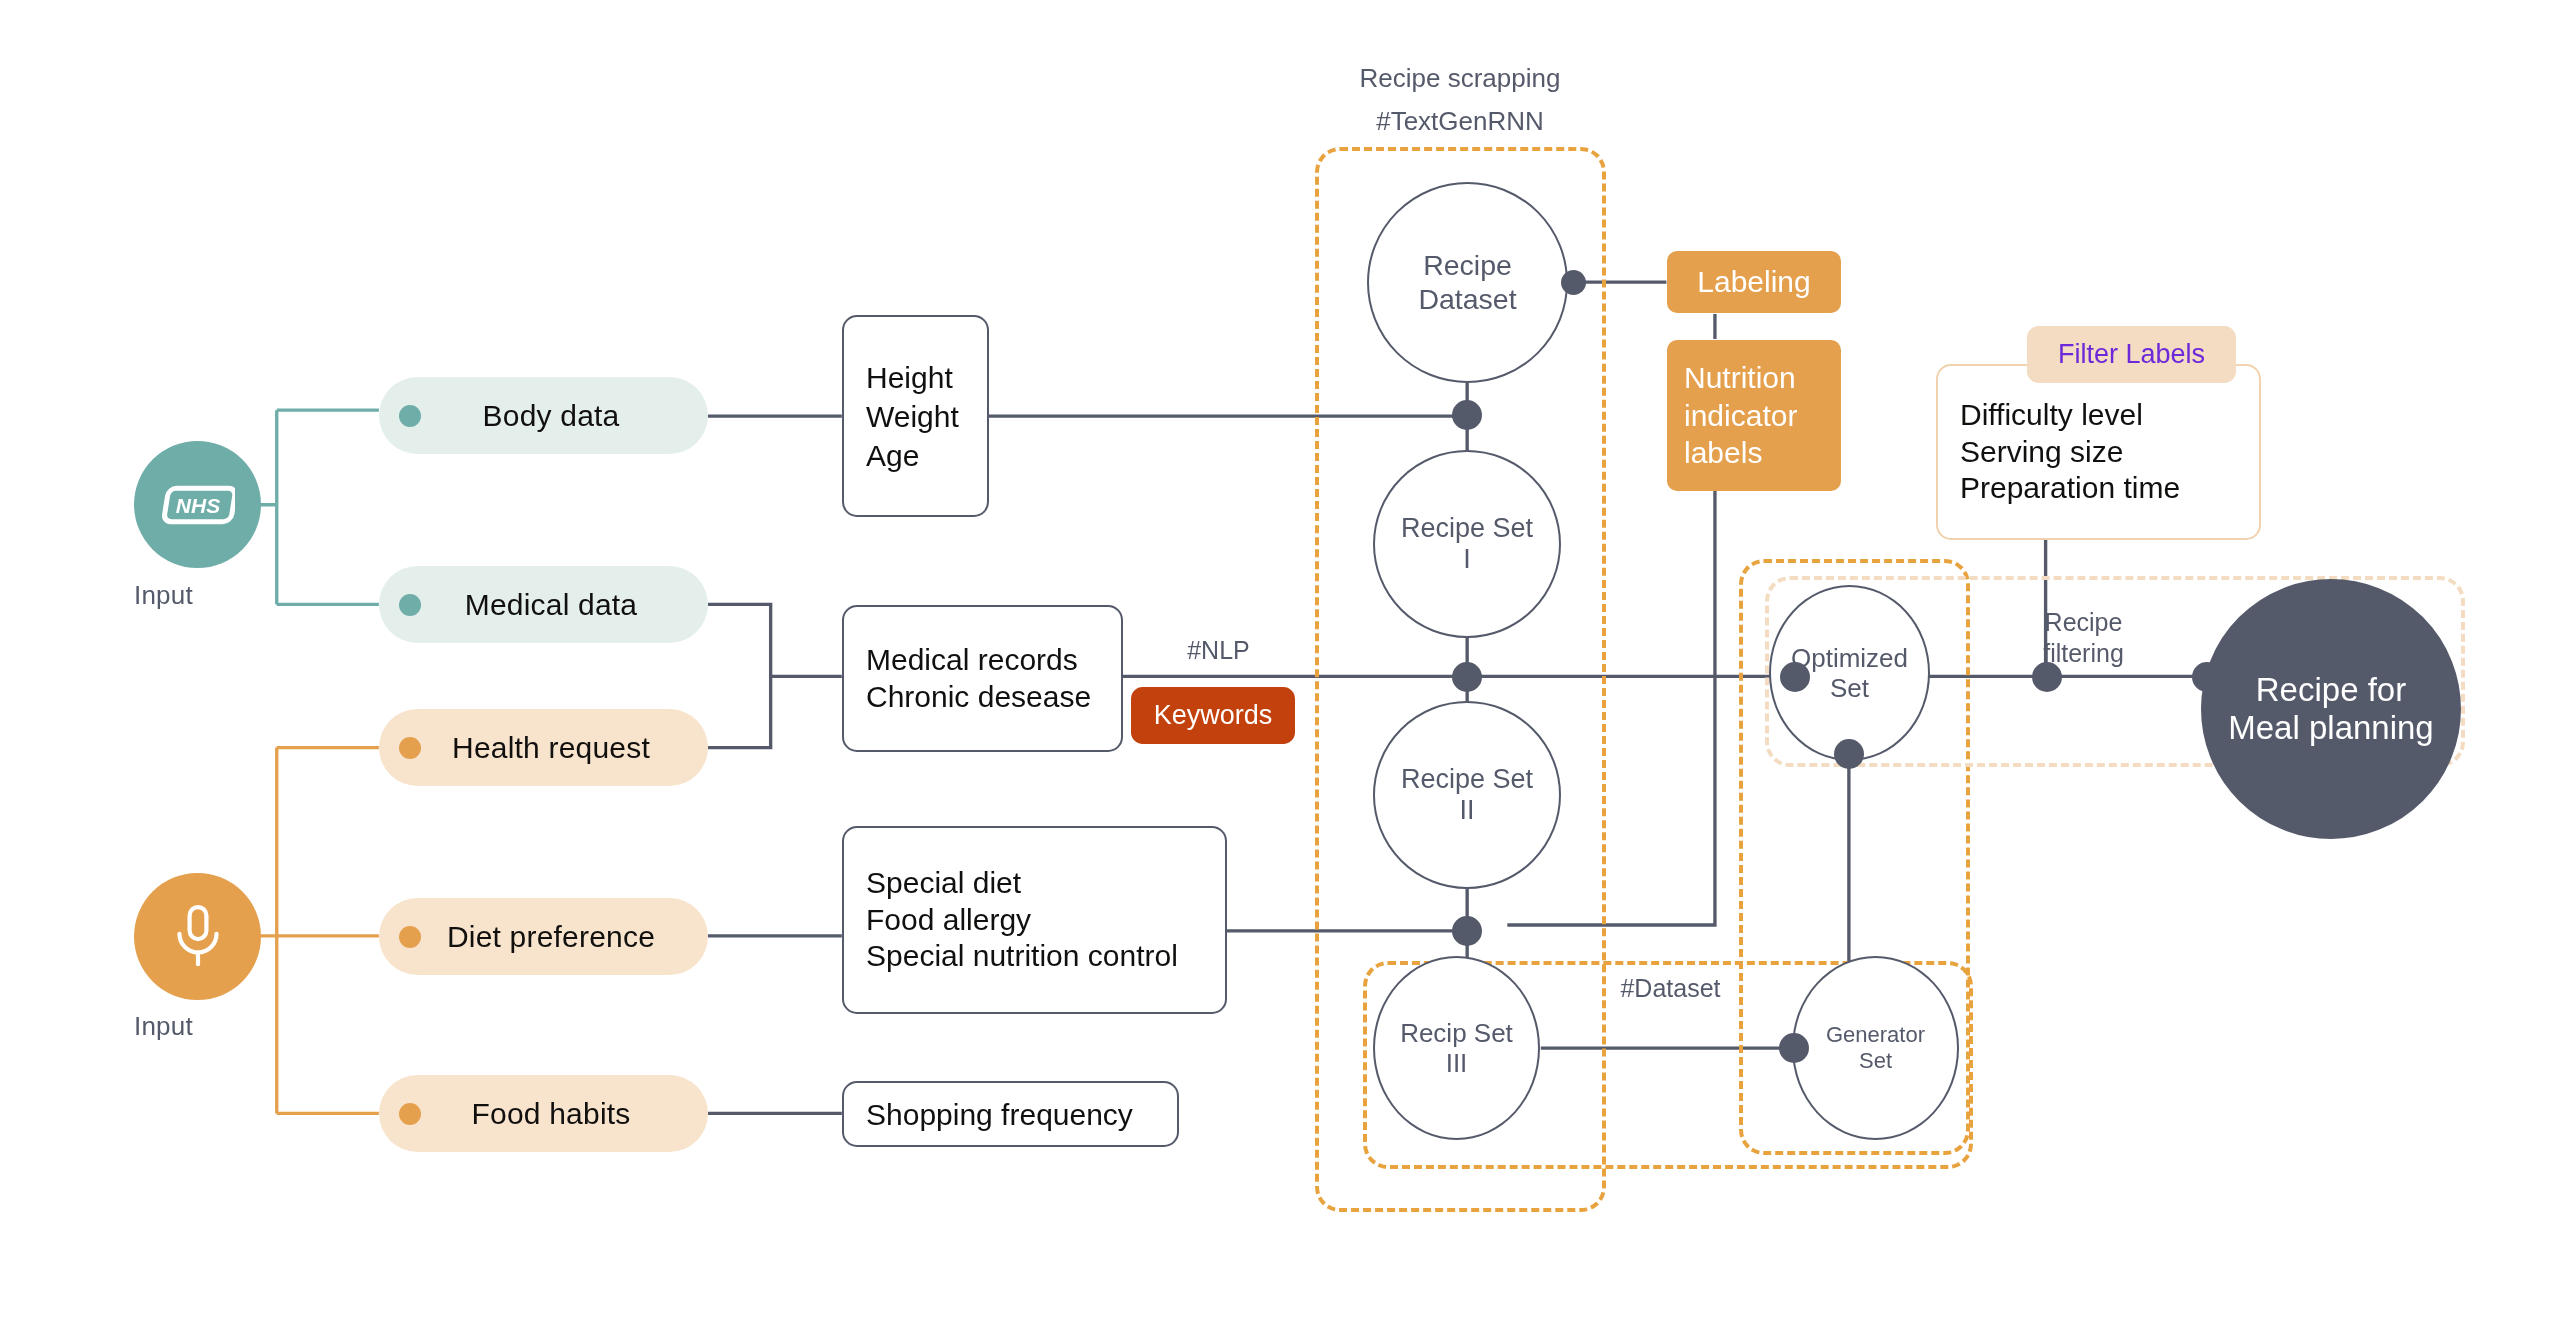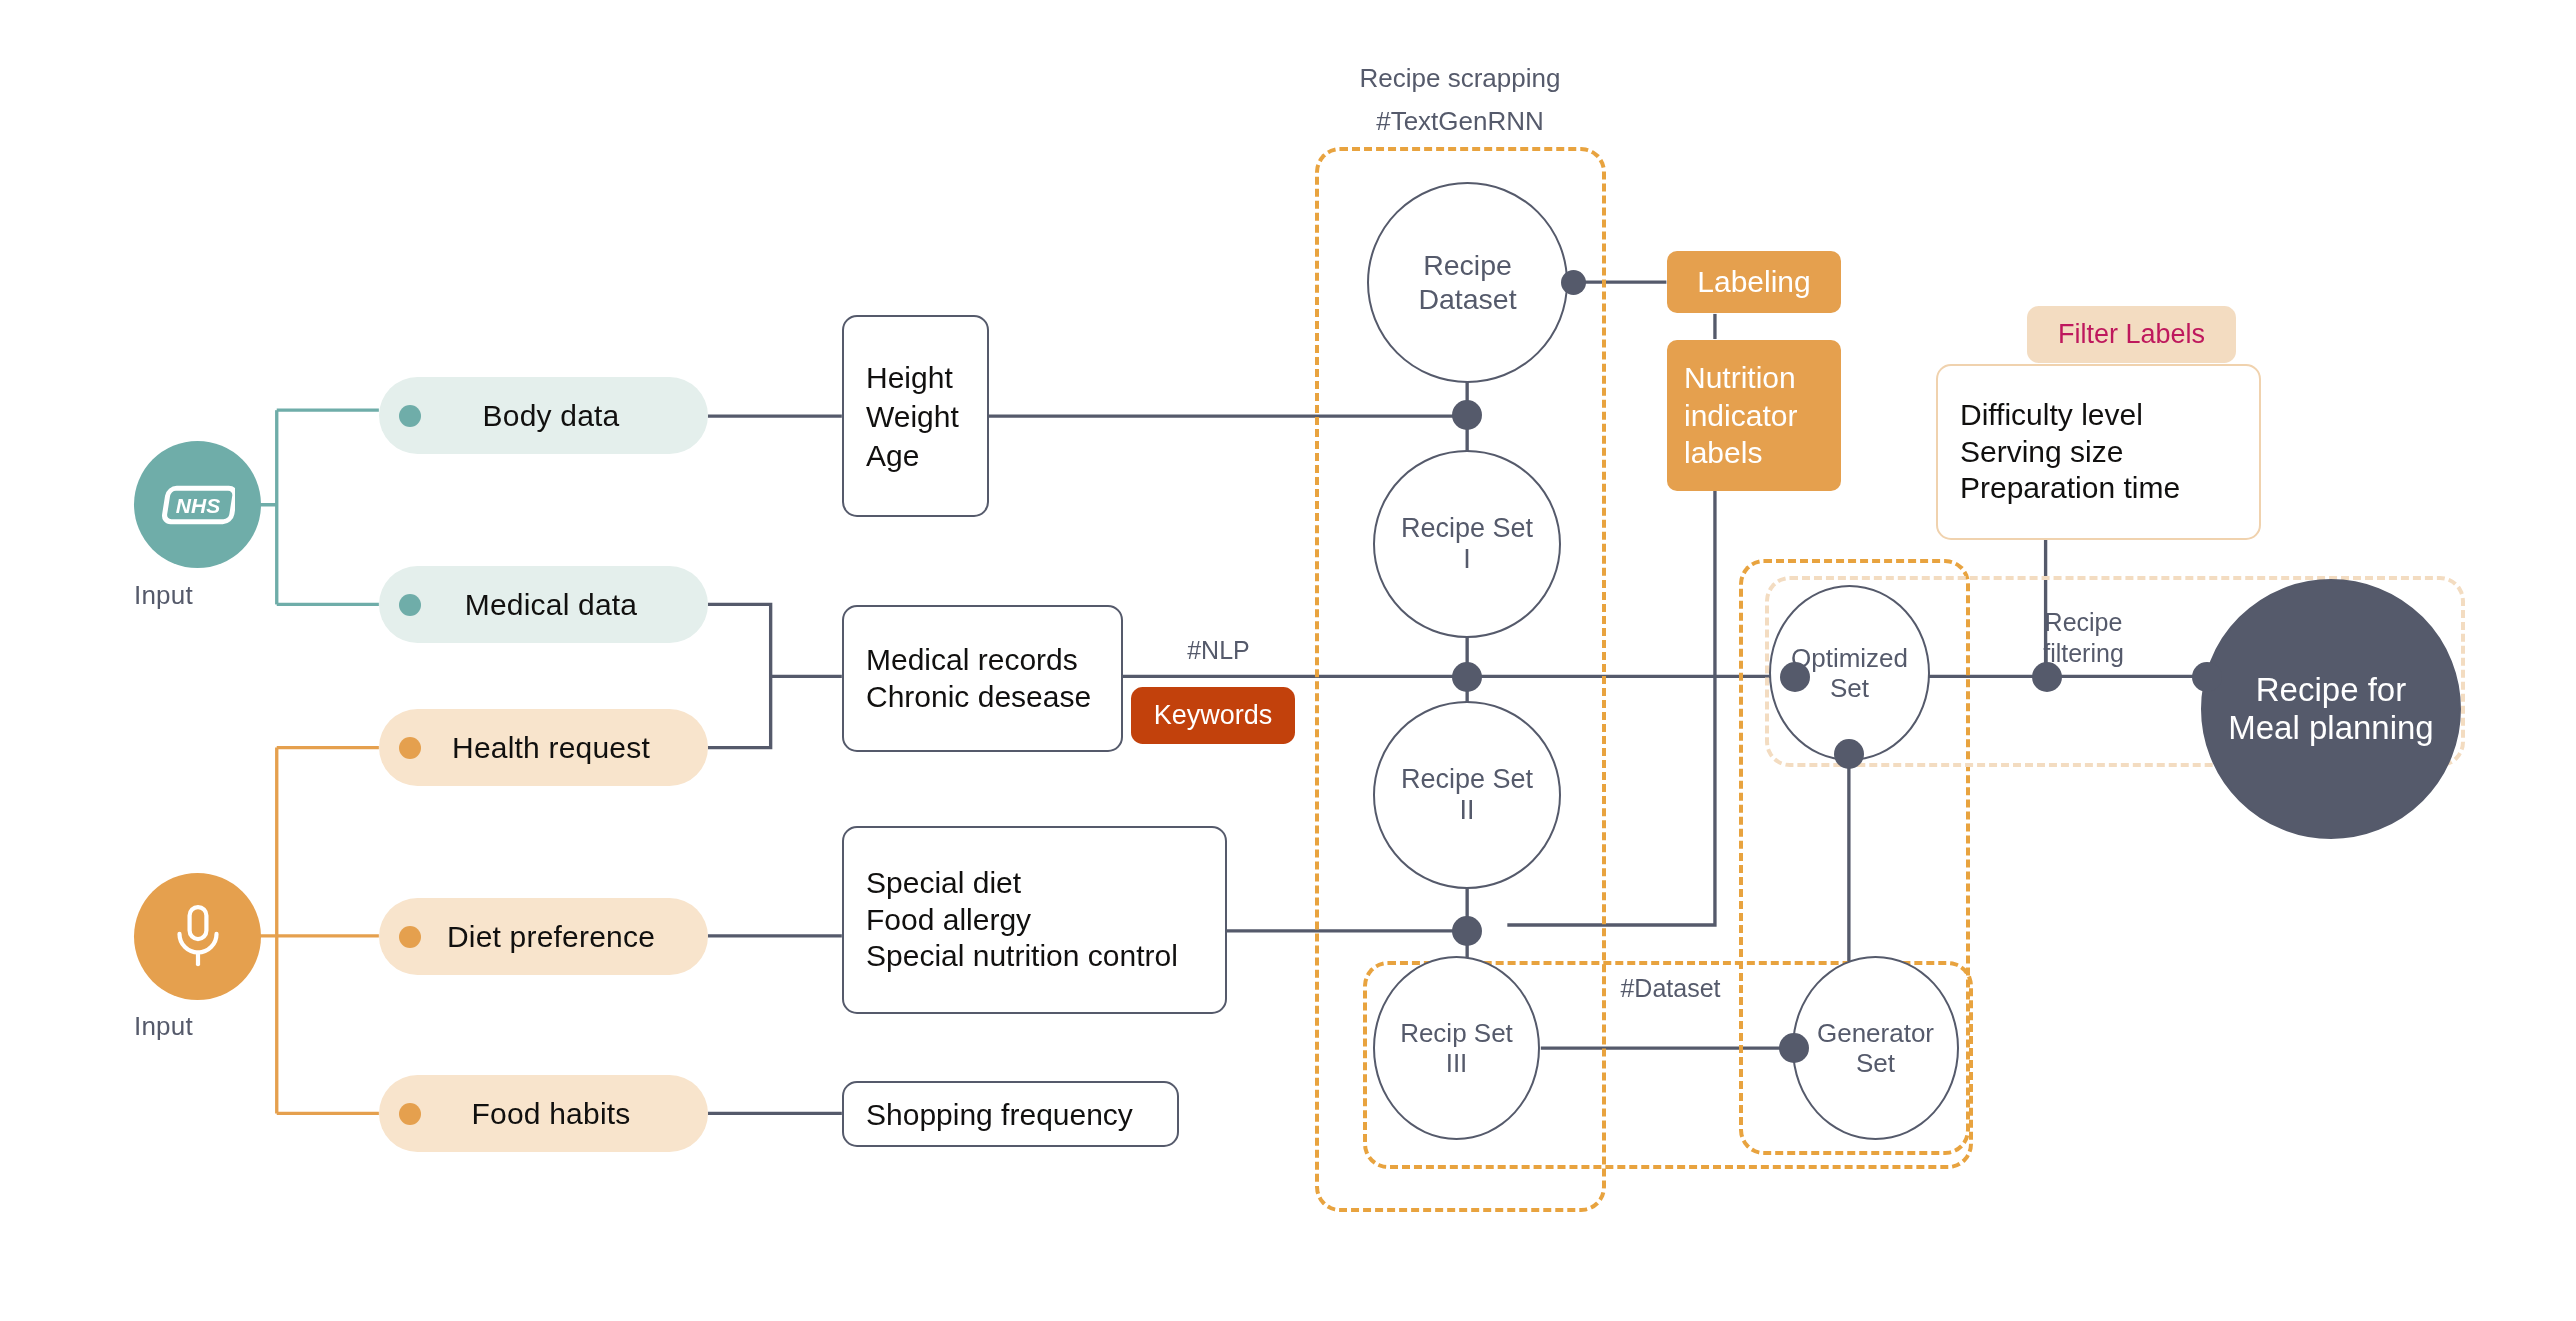--- a/index.html
+++ b/index.html
@@ -115,21 +115,22 @@
     background: #c2410c;
     border-radius: 11.7px;
     color: #ffffff;
     font-size: 27px;
     display: flex;
     align-items: center;
     justify-content: center;
   }
   .tagbox-peach {
     background: #f3dcc1;
-    color: #be185d;
+    color: #6d28d9;
+    margin-top: 20px;
   }
 
   
   .pcircle {
     position: absolute;
     box-sizing: border-box;
     border-radius: 50%;
     border: 2.5px solid #555a6b;
     background: #ffffff;
     display: flex;
@@ -352,21 +353,21 @@
     </div>
   </div>
 
   <div class="pcircle" style="left:1373px; top:956px; width:167px; height:184px; font-size:26px;">
     <div>
       <div>Recip Set</div>
       <div>III</div>
     </div>
   </div>
 
-  <div class="pcircle" style="left:1792px; top:956px; width:167px; height:184px; font-size:26px;">
+  <div class="pcircle" style="left:1792px; top:956px; width:167px; height:184px; font-size:22px;">
     <div>
       <div>Generator</div>
       <div>Set</div>
     </div>
   </div>
 
   <div class="pcircle" style="left:1769px; top:585px; width:161px; height:176px; font-size:26px;">
     <div>
       <div>Optimized</div>
       <div>Set</div>

